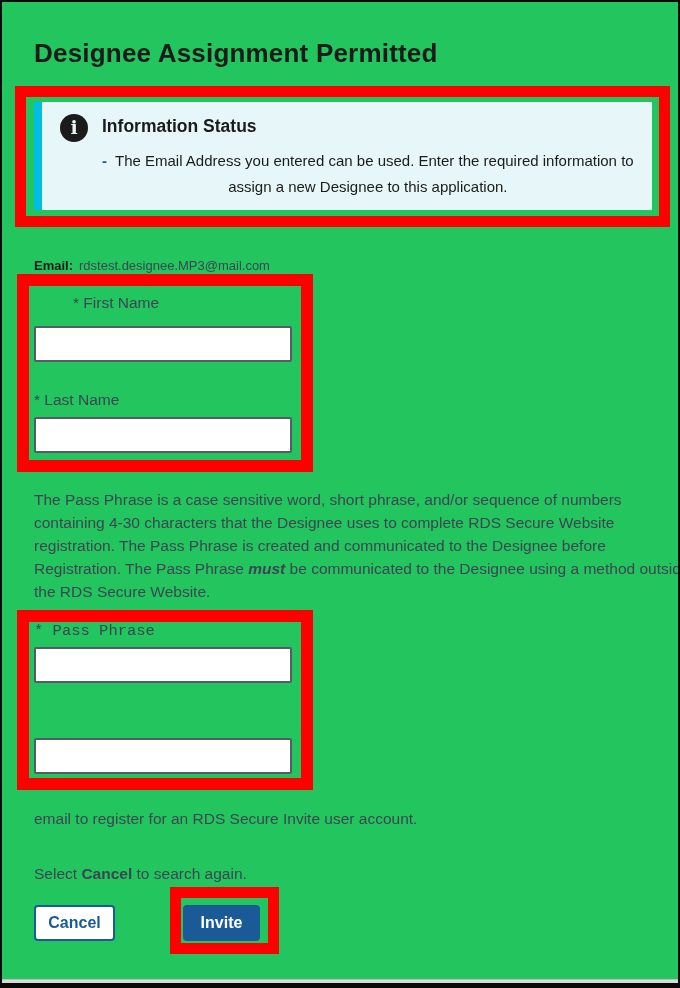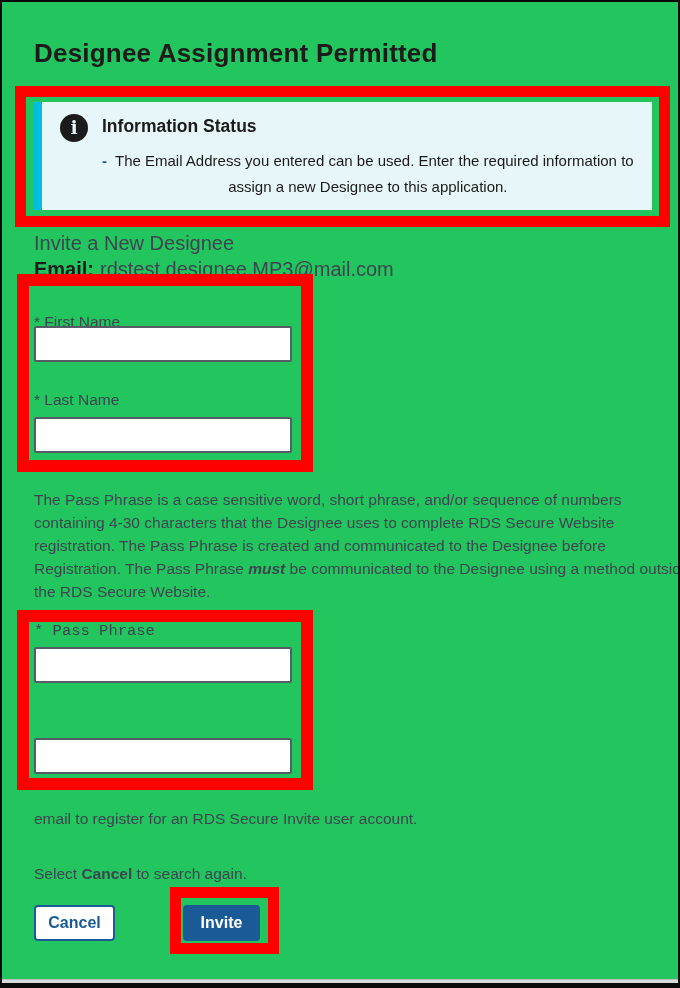--- a/index.html
+++ b/index.html
@@ -72,21 +72,21 @@
     font-size: 20px;
     font-weight: normal;
     color: #3d4551;
     white-space: nowrap;
   }
 
   
   .email-line {
     position: absolute;
     left: 32px; top: 256px;
-    font-size: 20px;
+    font-size: 13px;
     color: #3d4551;
     white-space: nowrap;
   }
   .email-line .email-label { font-weight: bold; color: #1b1b1b; margin-right: 6px; }
 
   
   .field-label {
     position: absolute;
     left: 32px;
     font-size: 15.5px;
@@ -98,21 +98,21 @@
     left: 32px;
     width: 258px; height: 36px;
     border: 2px solid #565c65;
     border-radius: 2px;
     background: #ffffff;
     font-family: "Liberation Sans", sans-serif;
     font-size: 15px;
     padding: 0 8px;
     color: #1b1b1b;
   }
-  .lbl-first   { top: 311px; }
+  .lbl-first   { top: 292px; margin-left: 39px; }
   .inp-first   { top: 324px; }
   .lbl-last    { top: 389px; text-align: center; }
   .inp-last    { top: 415px; }
   .lbl-pass    { top: 620px; font-family: Liberation Mono, monospace; }
   .inp-pass    { top: 645px; }
   .lbl-repass  { top: 705px; }
   .inp-repass  { top: 736px; }
 
   
   .para {
@@ -192,21 +192,20 @@
 
   <div class="info-box">
     <span class="info-icon">i</span>
     <div class="info-heading">Information Status</div>
     <div class="info-msg">
       <div class="msg-line"><span class="dash">-</span><span>The Email Address you entered can be used. Enter the required information to</span></div>
       <div class="msg-line">assign a new Designee to this application.</div>
     </div>
   </div>
 
-  <h2 class="section-heading">Invite a New Designee</h2>
 
   <div class="email-line">
     <span class="email-label">Email:</span><span>rdstest.designee.MP3@mail.com</span>
   </div>
 
   <label class="field-label lbl-first">* First Name</label>
   <input type="text" class="text-input inp-first" value="" style="">
 
   <label class="field-label lbl-last">* Last Name</label>
   <input type="text" class="text-input inp-last" value="" style="">

